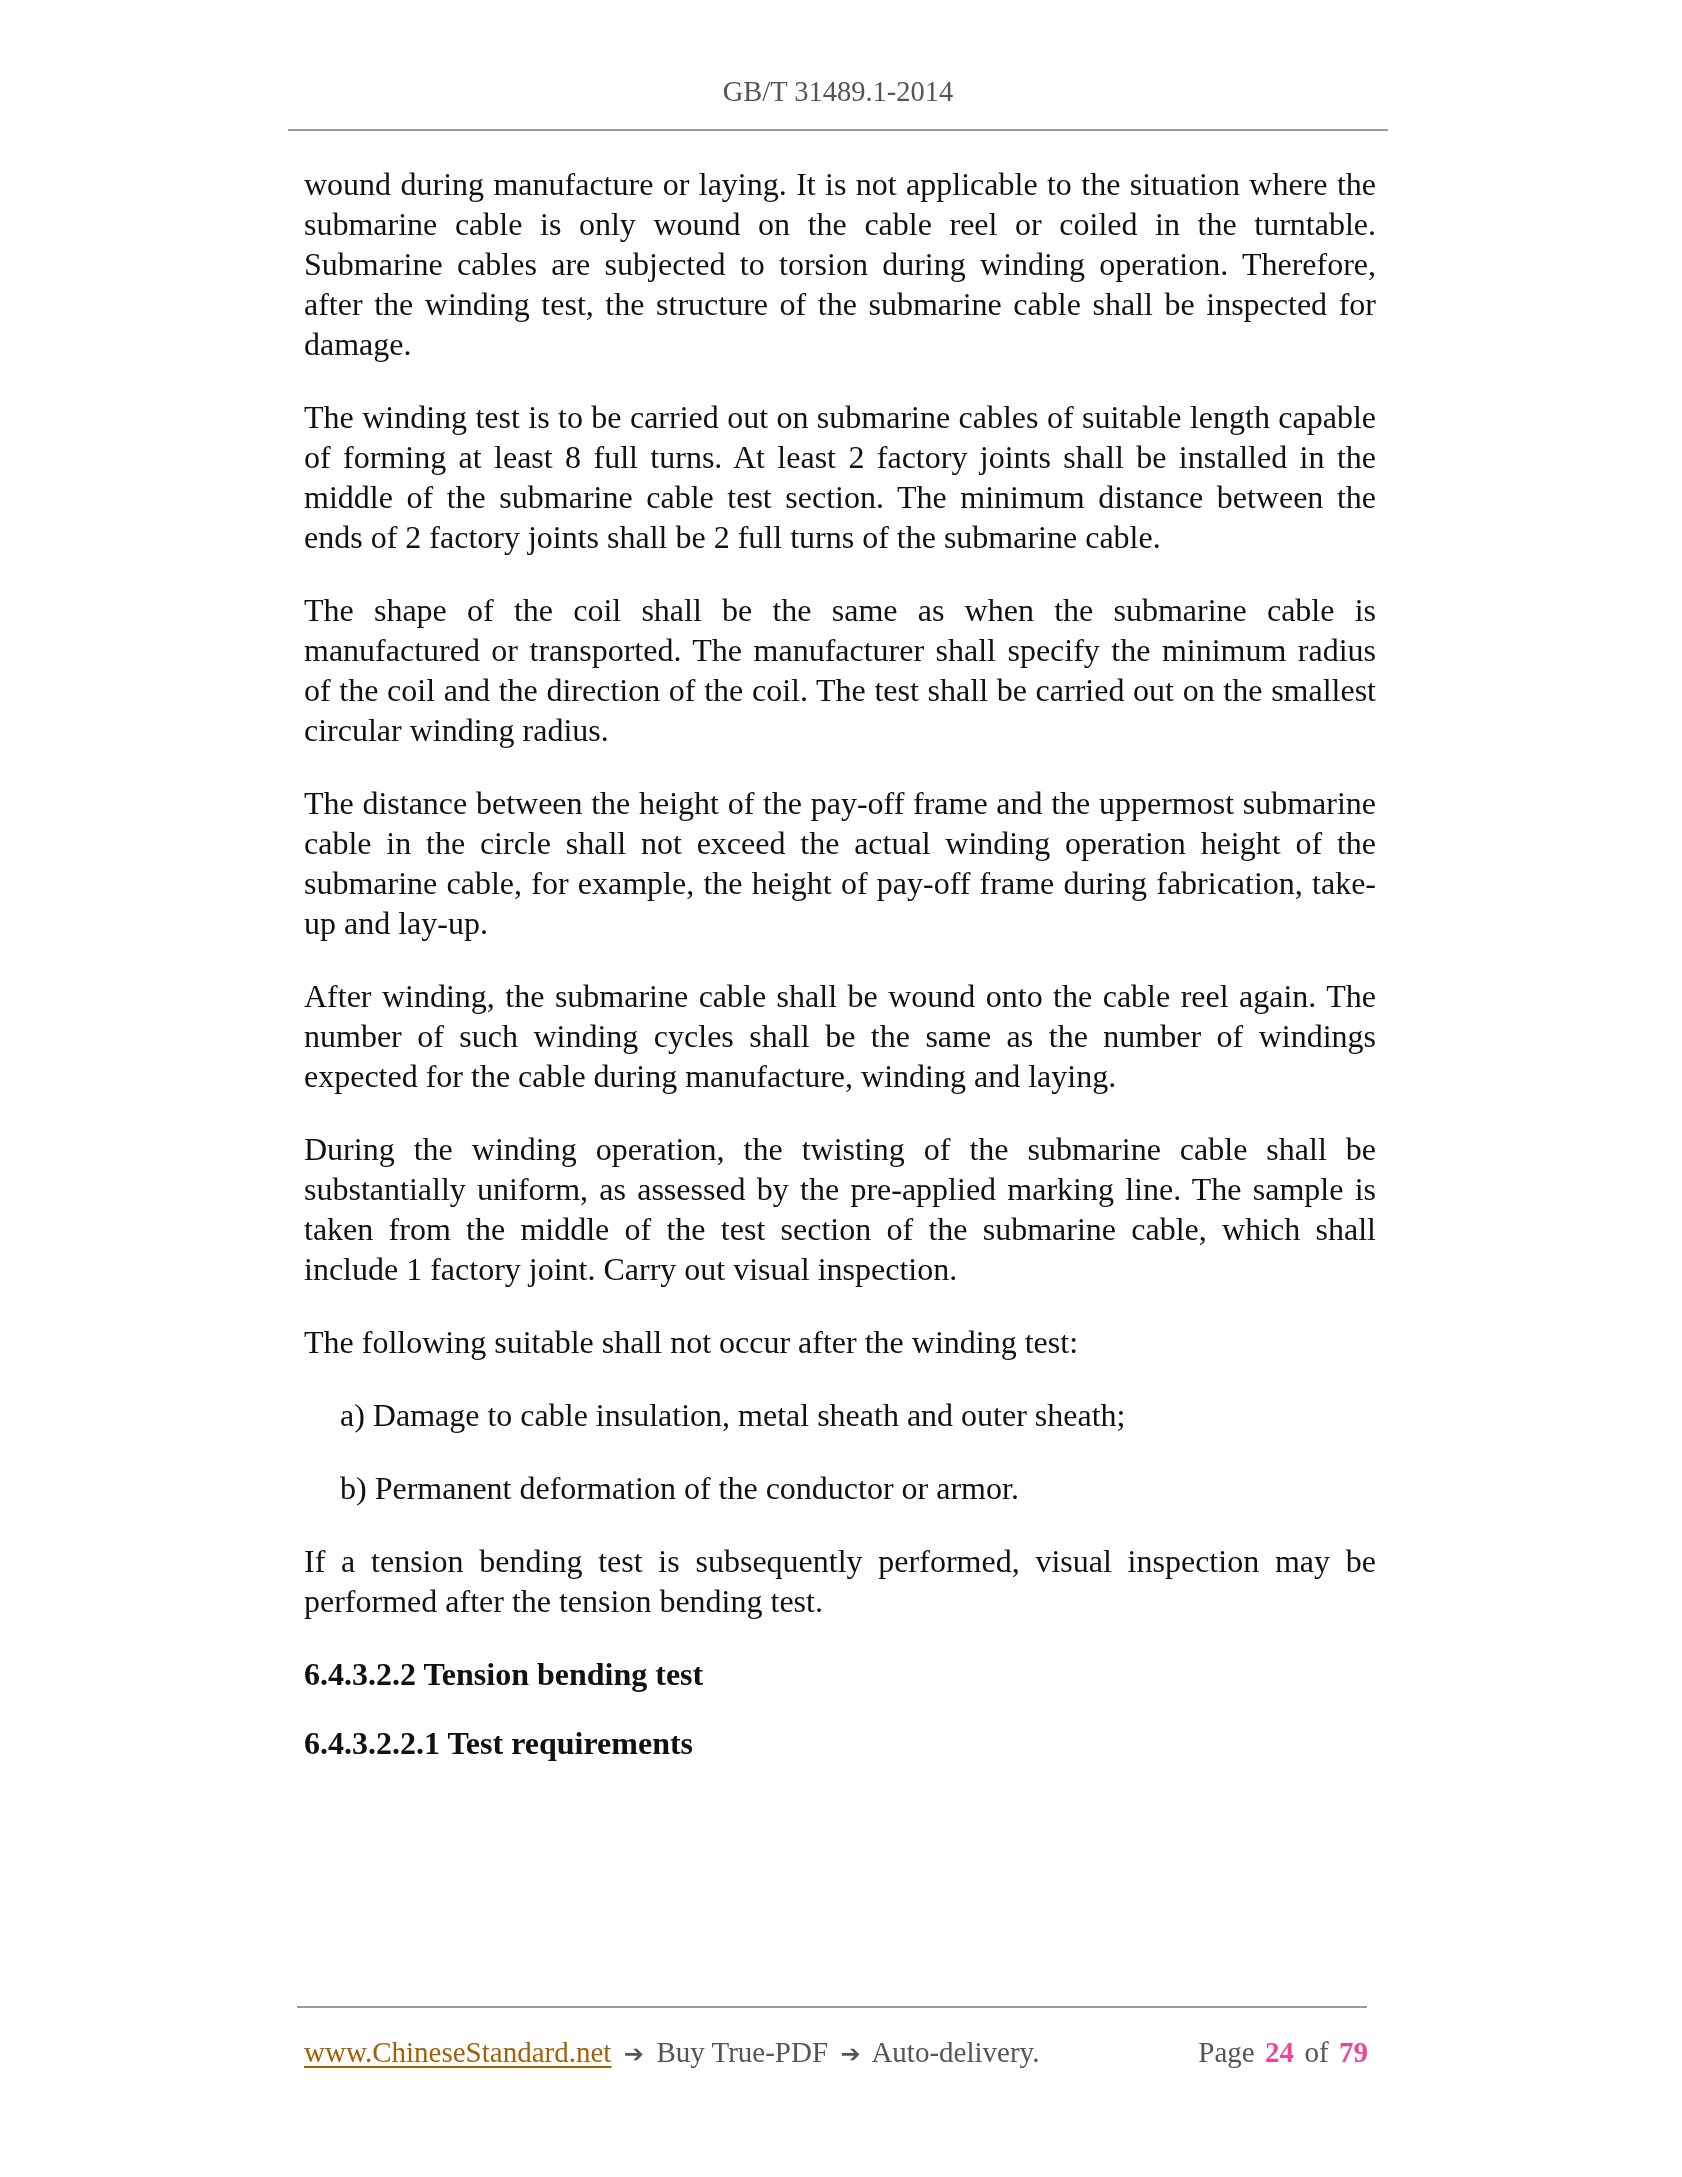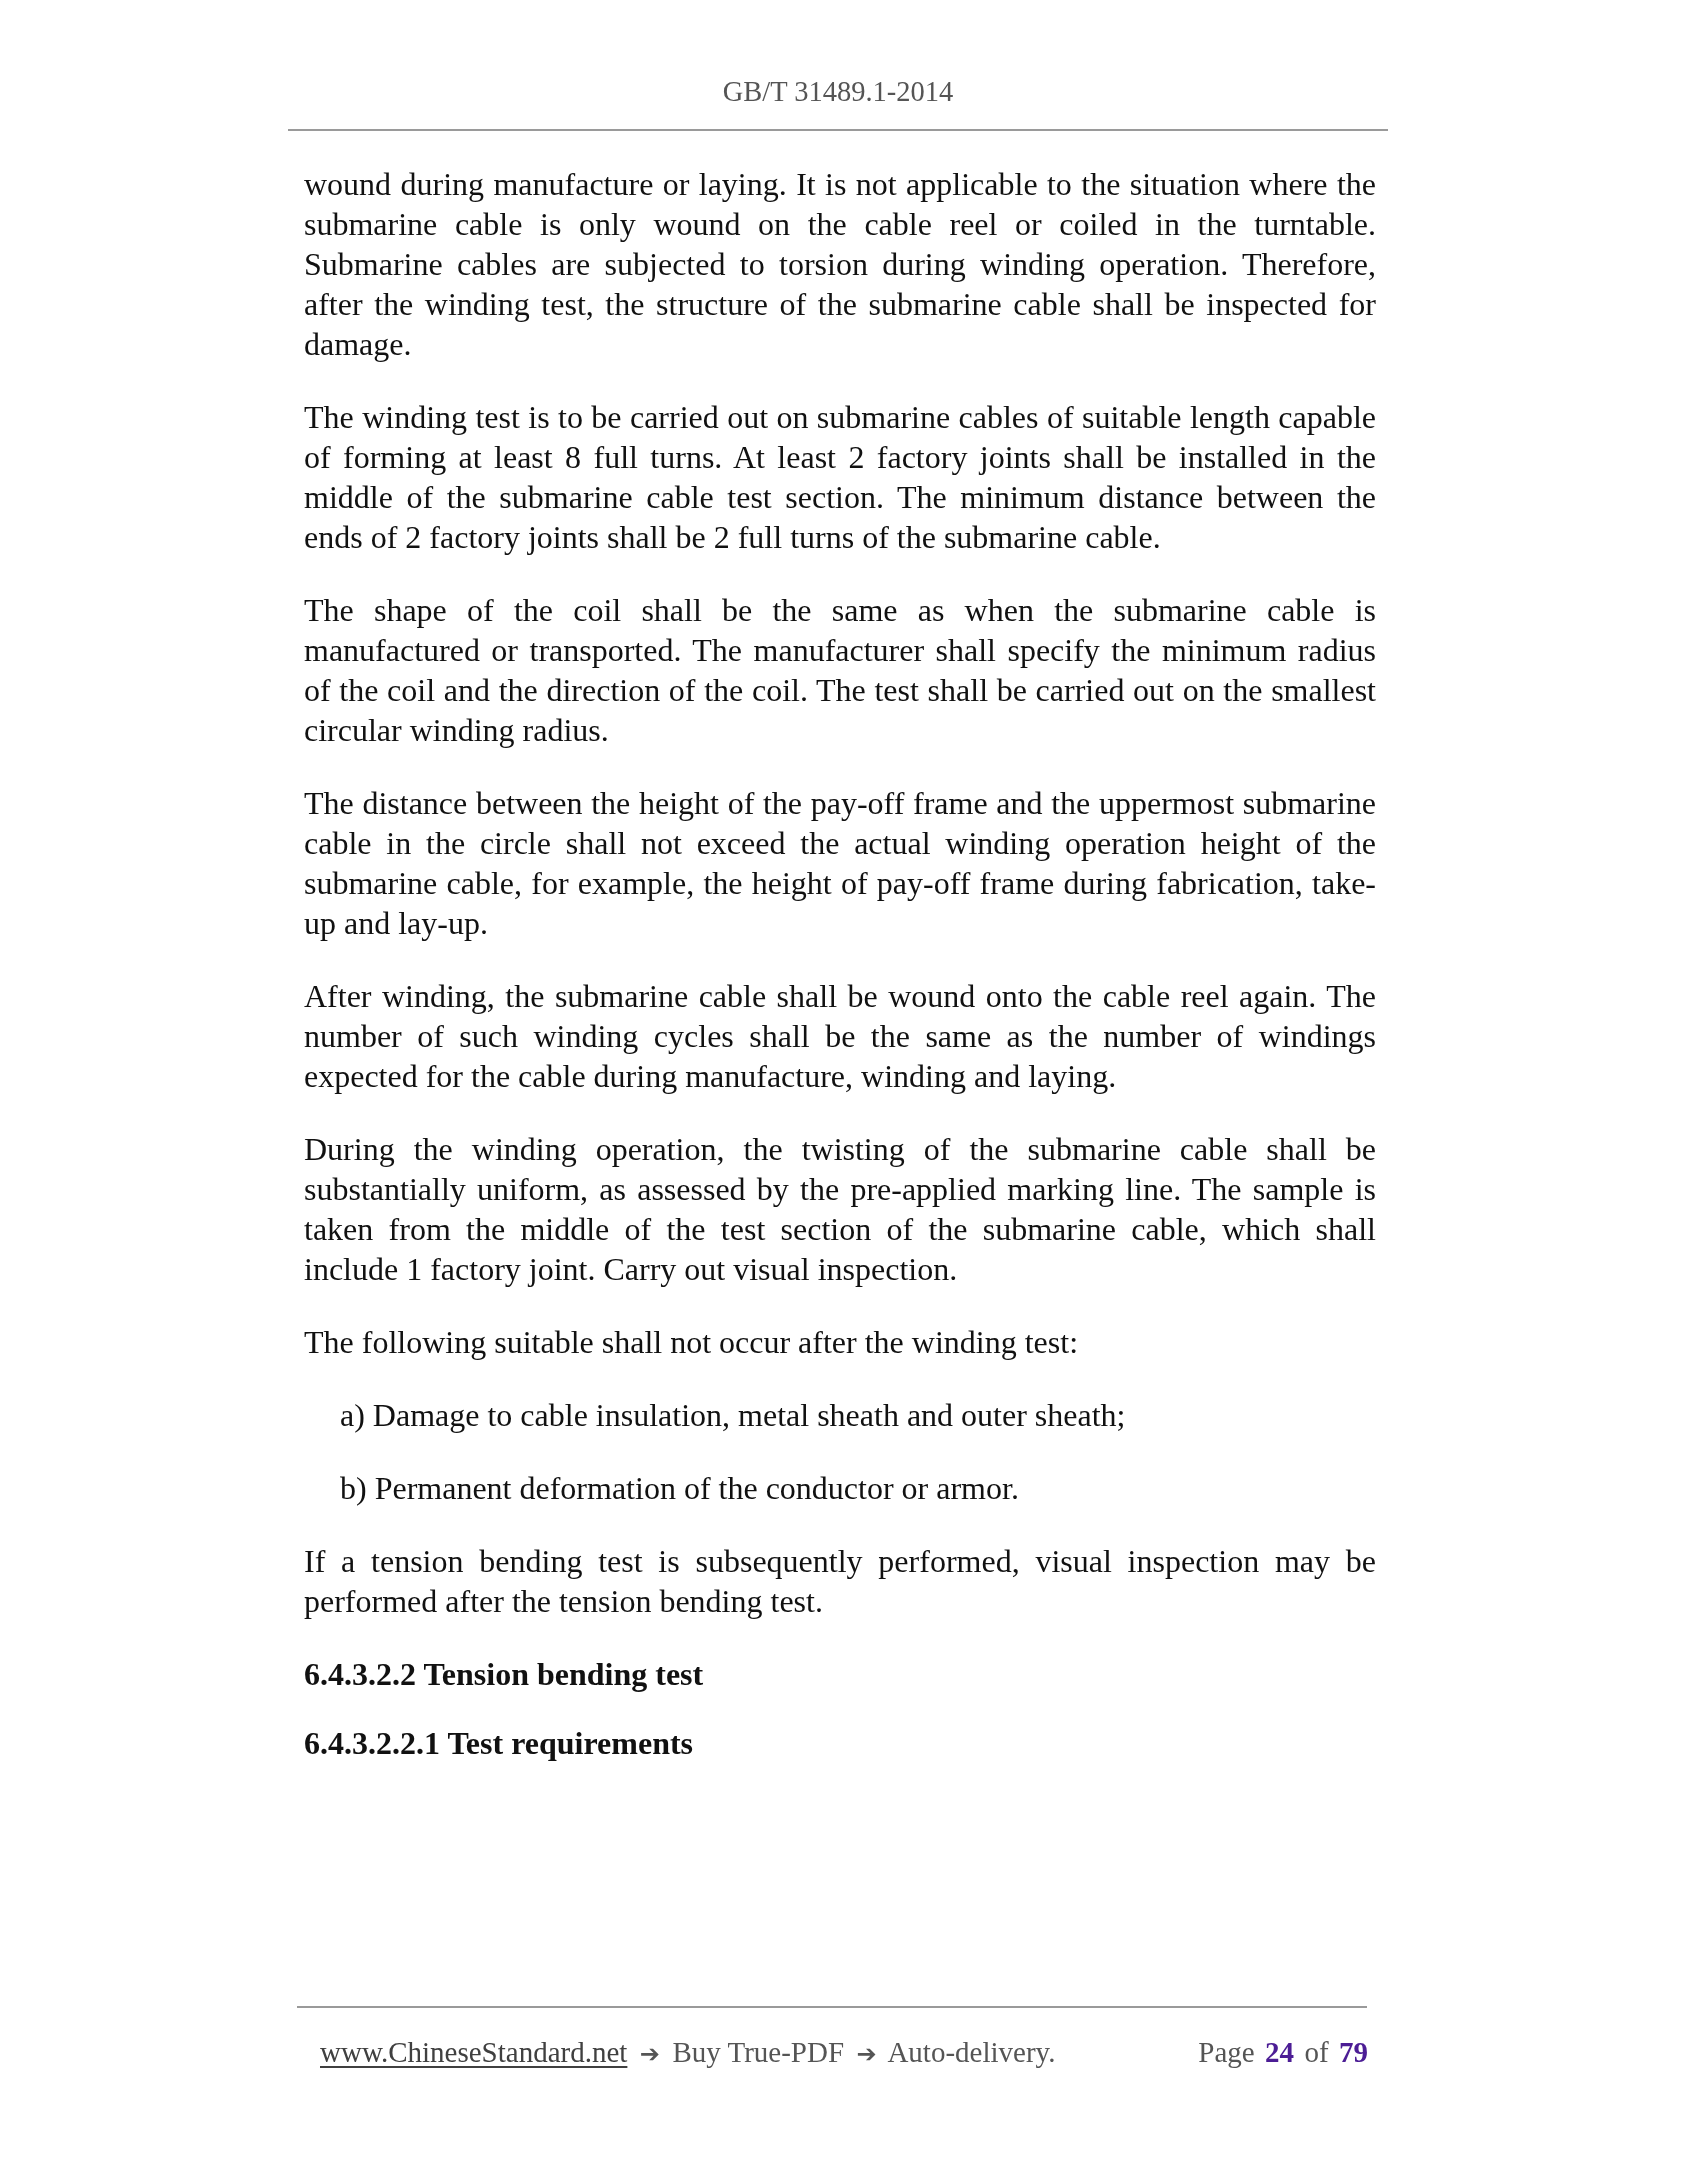--- a/index.html
+++ b/index.html
@@ -74,41 +74,40 @@
     line-height: 38px;
     color: #555555;
   }
   .footer-left {
     position: absolute;
     left: 0;
     top: 0;
     white-space: nowrap;
   }
   .footer-link {
-    color: #404040;
+    color: #a16207;
     text-decoration: underline;
     text-decoration-thickness: 1.7px;
     text-underline-offset: 3.5px;
-    margin-left: 16px;
   }
   .arrow-icon {
     display: inline-block;
     font-family: "DejaVu Sans", sans-serif;
     font-size: 24px;
     margin: 0 5.2px;
   }
   .footer-right {
     position: absolute;
     right: 0;
     top: 0;
     white-space: nowrap;
   }
   .footer-right b {
     font-weight: bold;
-    color: #4c1d95;
+    color: #ec4899;
     text-align: right;
   }
   .sp { display: inline-block; width: 10.4px; }
 </style>
 </head>
 <body>
 
 <div class="page-header">
   <span>GB/T 31489.1-2014</span>
 </div>

